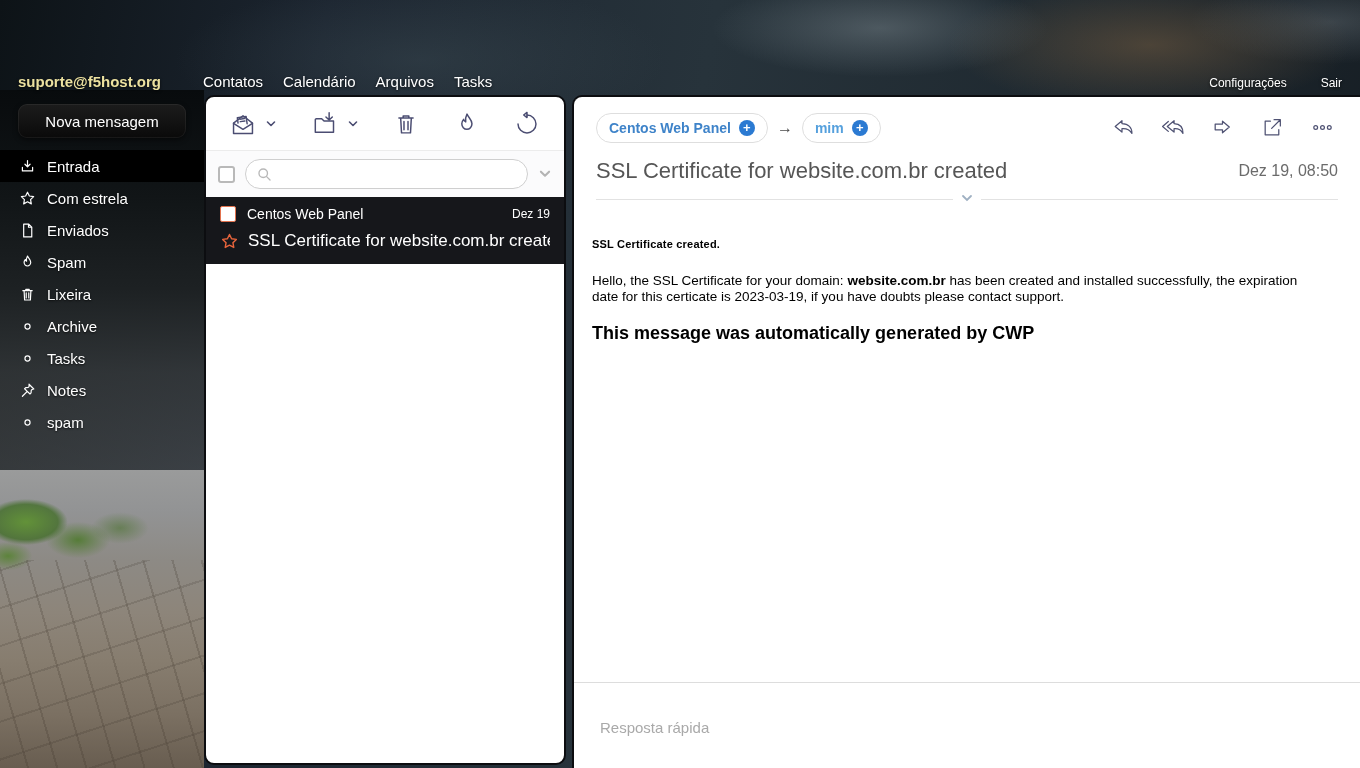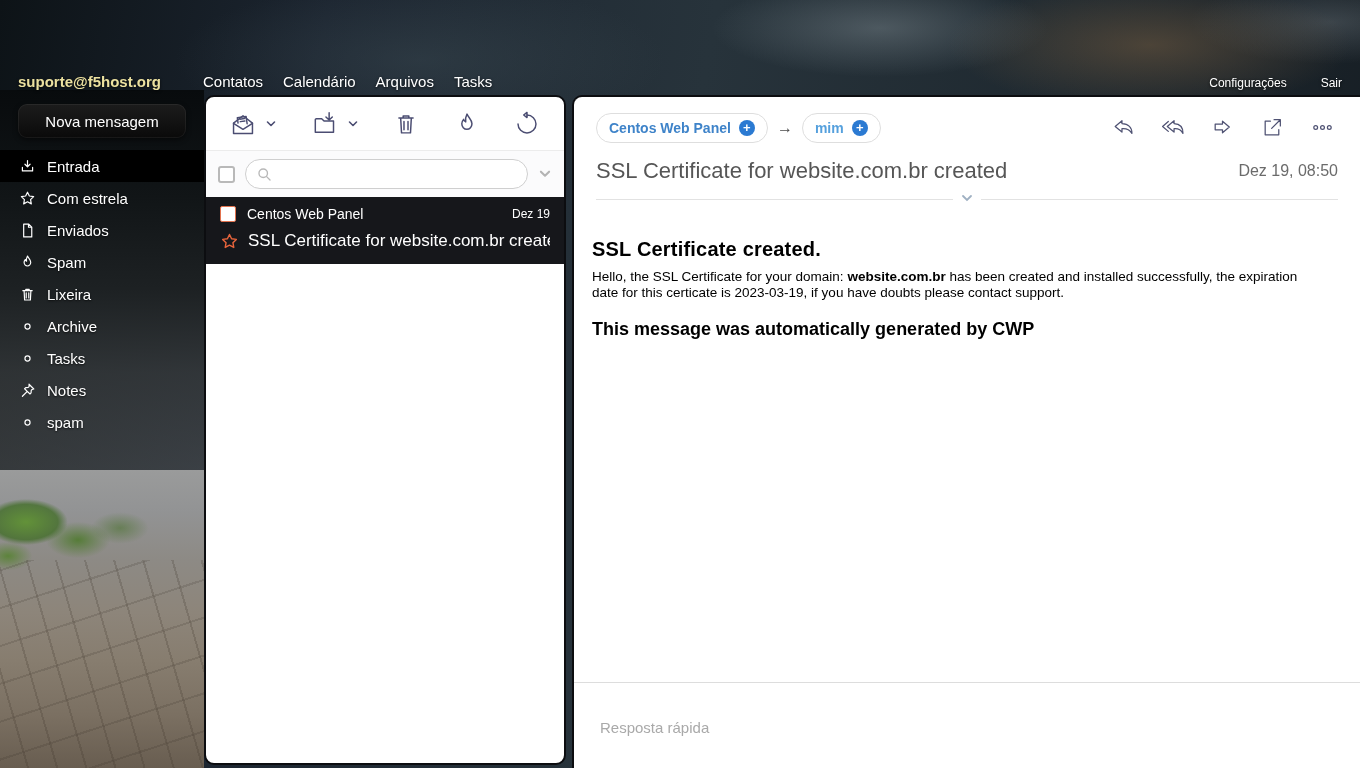--- a/index.html
+++ b/index.html
@@ -125,21 +125,21 @@
   .rp-actions .abtn { cursor: pointer; display: inline-flex; }
   .rp-actions svg { width: 23px; height: 23px; stroke: #4f5273; fill: none; stroke-width: 1.2; stroke-linecap: round; stroke-linejoin: round; }
   .subjrow { display: flex; align-items: center; margin-top: 15px; }
   .subject { font-size: 22px; color: #565656; white-space: nowrap; overflow: hidden; }
   .rdate { margin-left: auto; font-size: 16px; color: #6b6b6b; white-space: nowrap; padding-left: 20px; }
   .hdivider { position: relative; height: 1px; background: #e2e2e2; margin-top: 15px; }
   .hdivider .dchev { position: absolute; left: 50%; top: -8px; transform: translateX(-50%); background: #fff; padding: 0 7px; cursor: pointer; }
   .hdivider svg { width: 14px; height: 14px; stroke: #9fb0c2; fill: none; stroke-width: 1.8; stroke-linecap: round; }
 
   .rp-body { flex: 1 1 auto; padding: 38px 18px 0; font-size: 13.5px; color: #000; overflow: hidden; }
-  .rp-body h3 { font-size: 20px; margin-bottom: 8px; letter-spacing: .2px; }
+  .rp-body h3 { font-size: 11px; margin-bottom: 23px; letter-spacing: .2px; }
   .rp-body p { margin-bottom: 18px; line-height: 16px; max-width: 730px; }
   .rp-body .gen { font-weight: bold; font-size: 18px; }
 
   .rp-quick { flex: 0 0 86px; border-top: 1px solid #dddddd; }
   .rp-quick input {
     border: none; outline: none; margin: 36px 0 0 26px; font-size: 15px; width: 500px;
     font-family: "Liberation Sans", sans-serif; color: #000000; background: transparent;
   }
   .rp-quick input::placeholder { color: #a9a9a9; opacity: 1; }
 </style>

